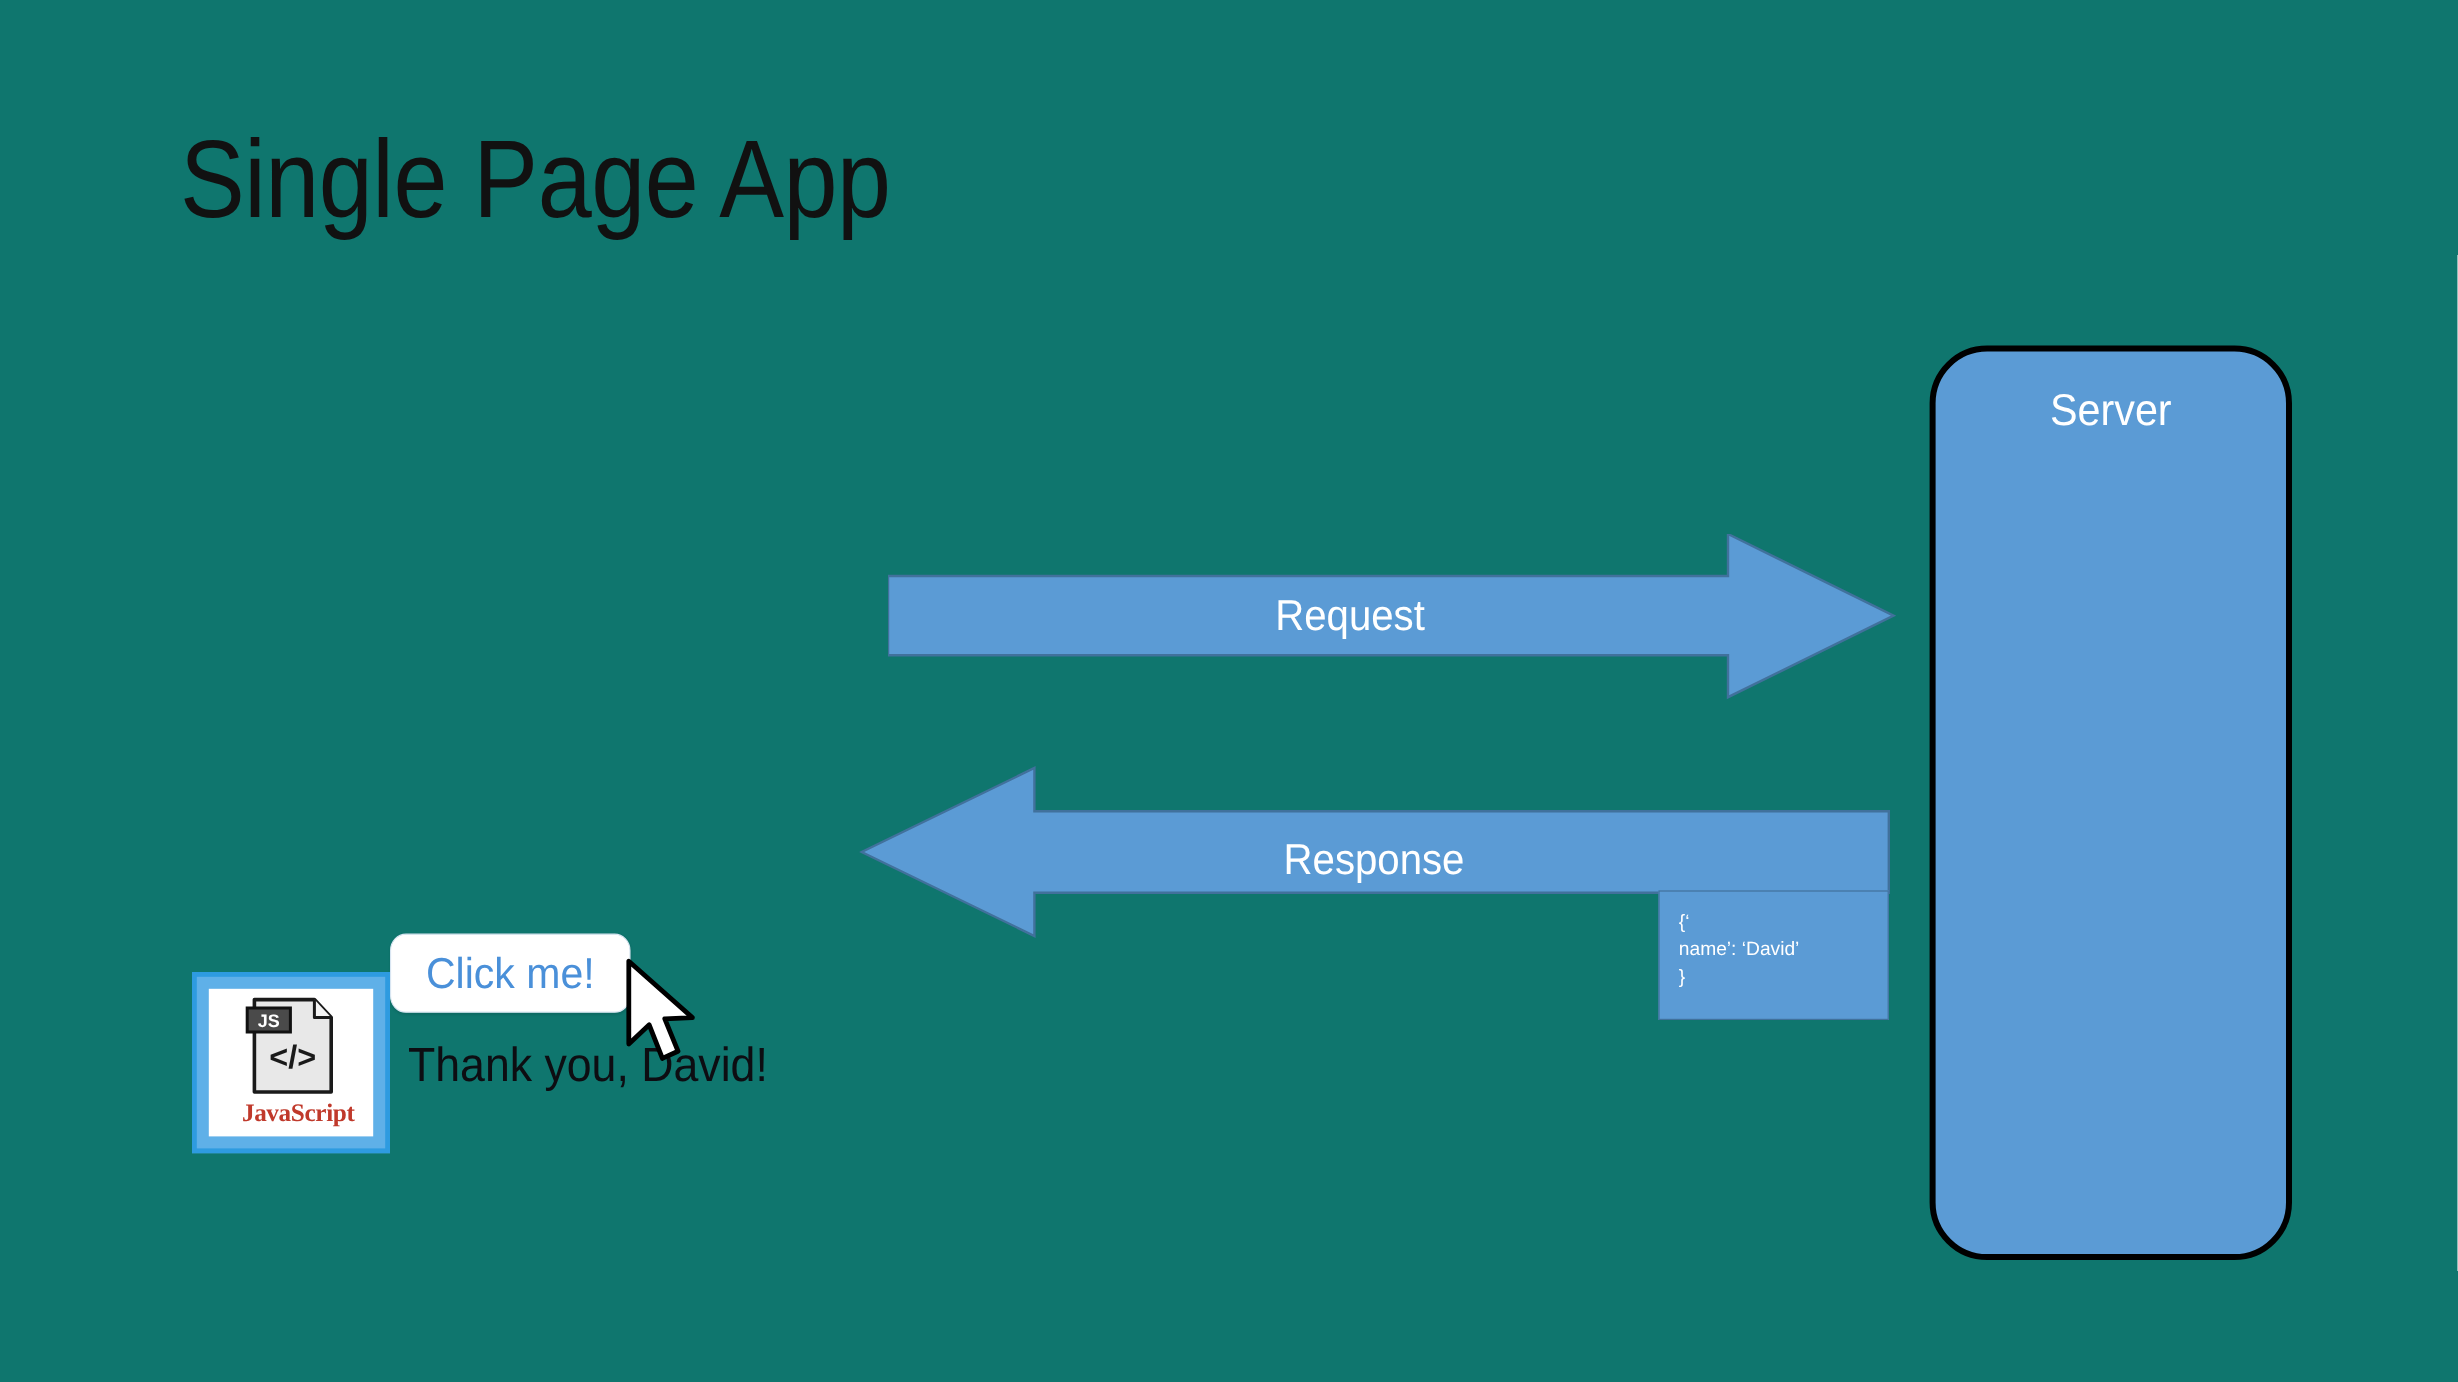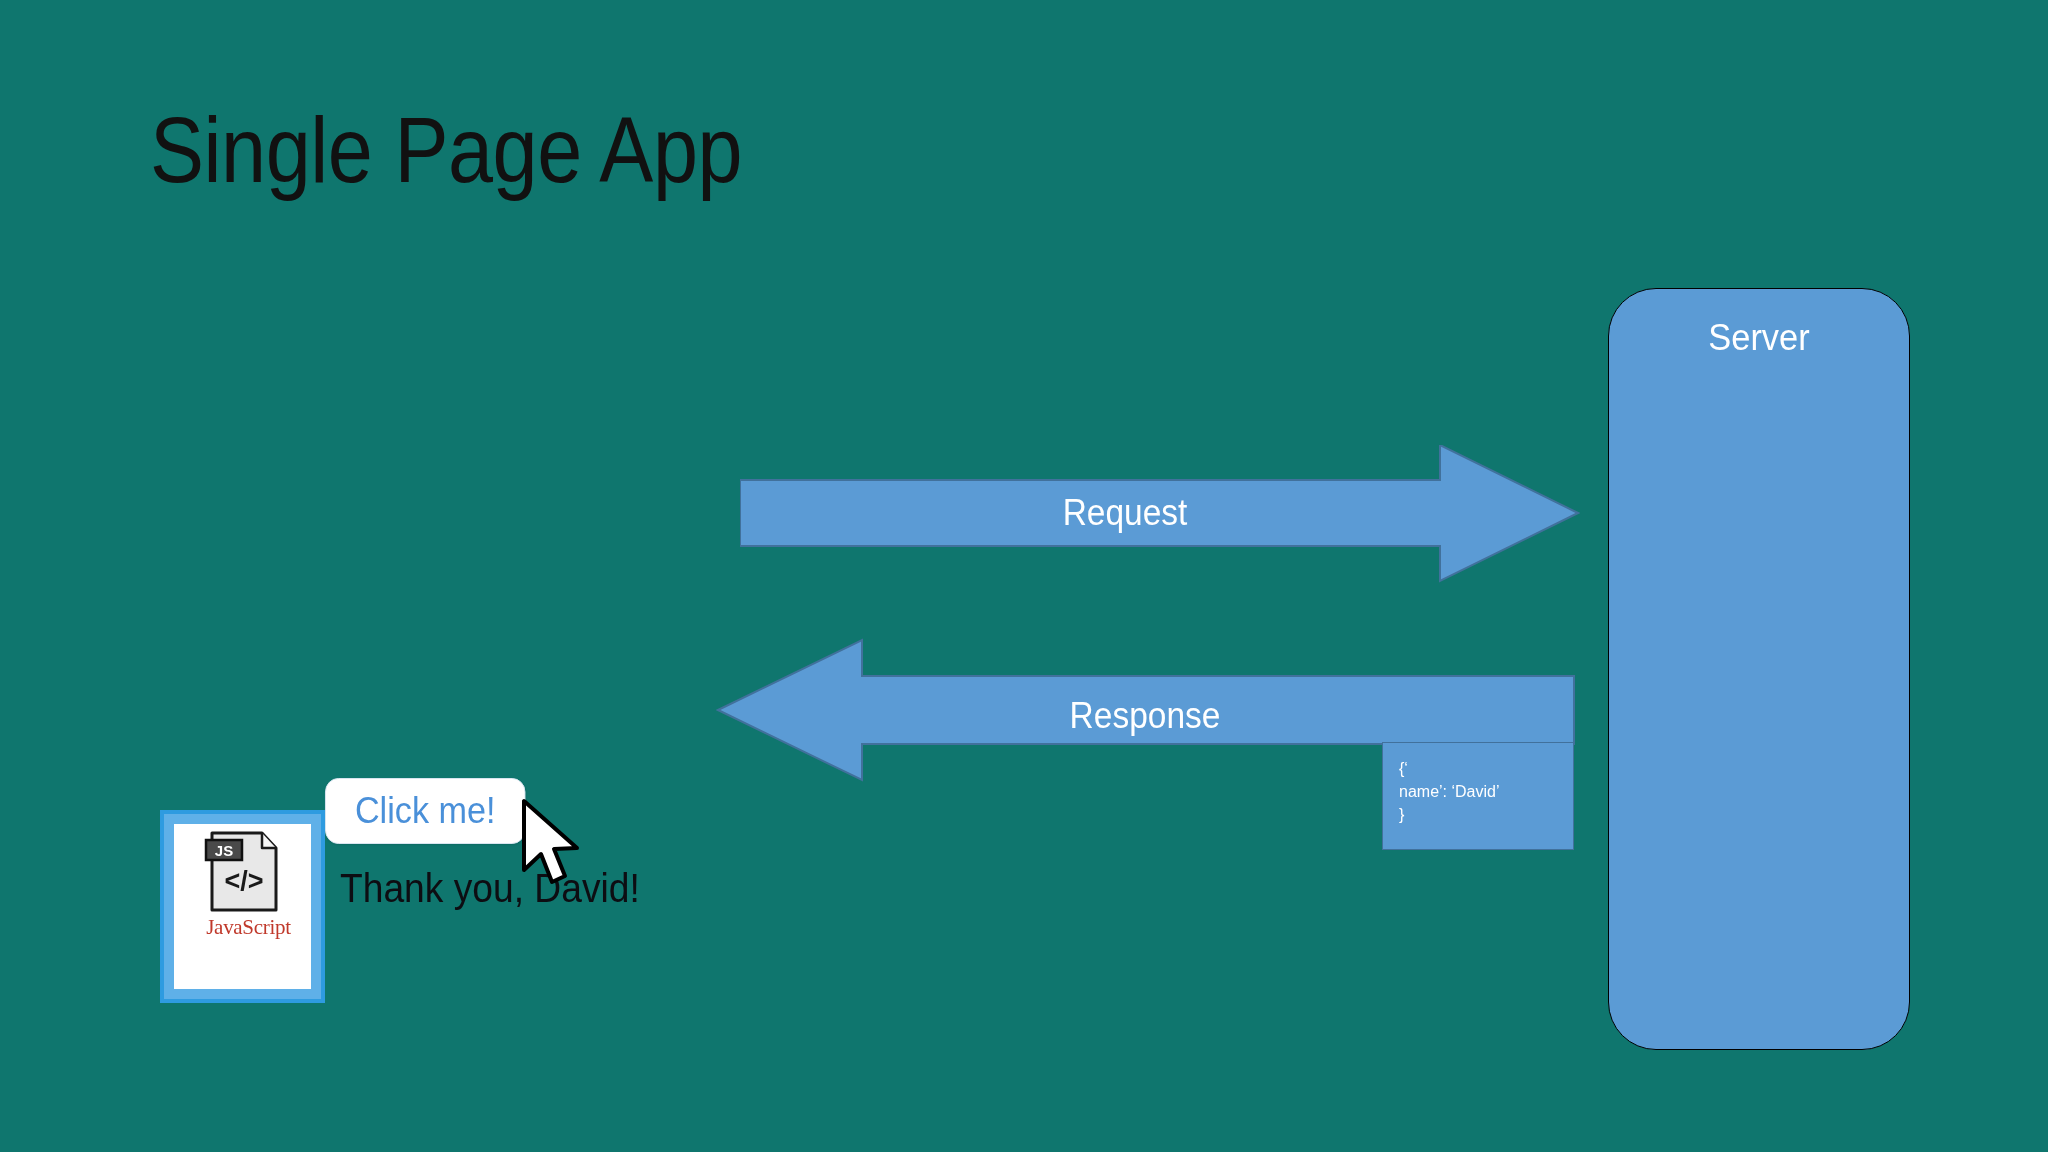--- a/index.html
+++ b/index.html
@@ -30,21 +30,21 @@
     white-space: nowrap;
     font-stretch: condensed;
     transform: scaleX(0.88);
     transform-origin: left top;
   }
 
   
   .panel {
     position: absolute;
     background: #5B9BD5;
-    border: 1px solid #000000;
+    border: 5px solid #000000;
     box-sizing: border-box;
   }
   #html-page-panel {
     left: 175px;
     top: 365px;
     width: 517px;
     height: 585px;
     border-radius: 58px;
   }
   #server-panel {
@@ -141,21 +141,21 @@
     transform: scaleX(0.93);
     transform-origin: left top;
   }
 
   
   #js-icon {
     position: absolute;
     left: 160px;
     top: 810px;
     width: 165px;
-    height: 193px;
+    height: 151px;
     background: #5FB0E8;
     border: 4px solid #2E9BE0;
     box-sizing: border-box;
     padding: 10px;
   }
   #js-icon-inner {
     width: 100%;
     height: 100%;
     background: #ffffff;
     position: relative;
@@ -164,21 +164,21 @@
     align-items: center;
     justify-content: flex-start;
     padding-top: 6px;
     box-sizing: border-box;
   }
   #js-doc-shape { position: relative; width: 78px; height: 84px; }
   #js-label {
     font-family: "Liberation Serif", serif;
     color: #C0392B;
     font-size: 21px;
-    font-weight: 400;
+    font-weight: 700;
     margin-top: 1px;
     letter-spacing: -0.3px;
     margin-left: 12px;
   }
 
   
   #mouse-cursor {
     position: absolute;
     left: 520px;
     top: 798px;

